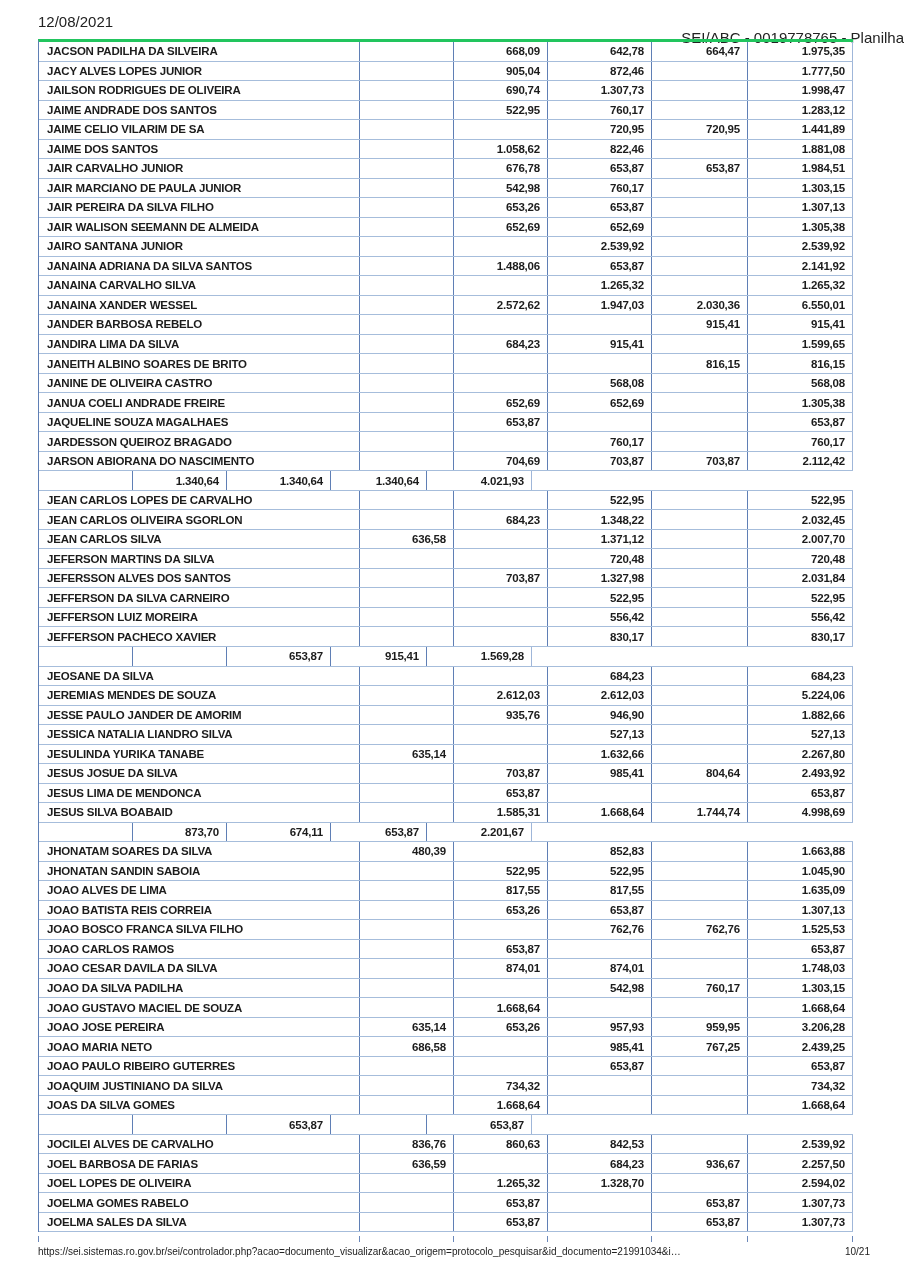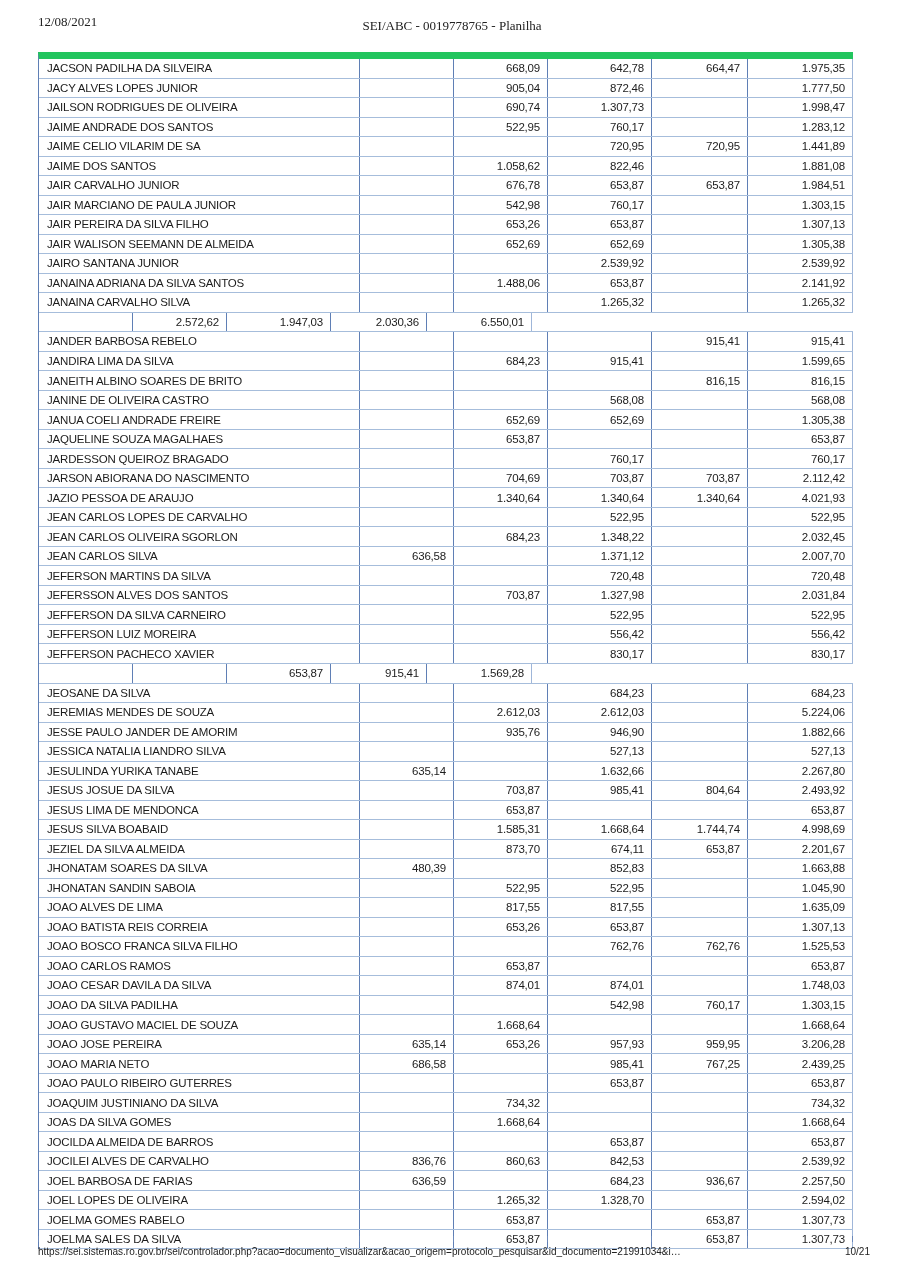--- a/index.html
+++ b/index.html
@@ -6,30 +6,31 @@
   body{
     width:904px;height:1280px;
     background:#ffffff;
     font-family:"Liberation Sans",sans-serif;
     color:#1c1c1c;
     position:relative;
     overflow:hidden;
   }
   .print-header{
     position:absolute;top:14px;left:0;width:904px;height:16px;
-    font-size:13px;line-height:16px;color:#222;font-family:Liberation Serif, serif;
+    font-size:15px;line-height:16px;color:#222;
   }
   .print-date{position:absolute;left:38px;top:0;}
-  .print-title{position:absolute;left:0;top:4px;width:100%;text-align:center;}
+  .print-title{position:absolute;left:0;top:16px;width:100%;text-align:right;}
   .sheet{
-    position:absolute;left:38px;top:52px;width:814px;height:1190px;
+    position:absolute;left:38px;top:39px;width:814px;height:1190px;
     display:flex;flex-direction:column;
     border-left:1px solid #5f7fb5;
-    border-top:7px solid #22c55e;
+    border-top:3px solid #22c55e;
     box-sizing:content-box;
+    font-weight:bold;
   }
   .row{
     flex:1 1 0;display:flex;min-height:0;
     border-bottom:1px solid #a6bddb;
   }
   .cell{
     box-sizing:border-box;
     border-right:1px solid #5f7fb5;
     font-size:11.5px;
     letter-spacing:-0.2px;
@@ -147,20 +148,21 @@
     <div class="cell c4"></div>
     <div class="cell c5">2.141,92</div>
   </div><div class="row">
     <div class="cell c0">JANAINA CARVALHO SILVA</div>
     <div class="cell c1"></div>
     <div class="cell c2"></div>
     <div class="cell c3">1.265,32</div>
     <div class="cell c4"></div>
     <div class="cell c5">1.265,32</div>
   </div><div class="row">
+    <div class="cell c0">JANAINA XANDER WESSEL</div>
     <div class="cell c1"></div>
     <div class="cell c2">2.572,62</div>
     <div class="cell c3">1.947,03</div>
     <div class="cell c4">2.030,36</div>
     <div class="cell c5">6.550,01</div>
   </div><div class="row">
     <div class="cell c0">JANDER BARBOSA REBELO</div>
     <div class="cell c1"></div>
     <div class="cell c2"></div>
     <div class="cell c3"></div>
@@ -209,21 +211,20 @@
     <div class="cell c4"></div>
     <div class="cell c5">760,17</div>
   </div><div class="row">
     <div class="cell c0">JARSON ABIORANA DO NASCIMENTO</div>
     <div class="cell c1"></div>
     <div class="cell c2">704,69</div>
     <div class="cell c3">703,87</div>
     <div class="cell c4">703,87</div>
     <div class="cell c5">2.112,42</div>
   </div><div class="row">
-    <div class="cell c0">JAZIO PESSOA DE ARAUJO</div>
     <div class="cell c1"></div>
     <div class="cell c2">1.340,64</div>
     <div class="cell c3">1.340,64</div>
     <div class="cell c4">1.340,64</div>
     <div class="cell c5">4.021,93</div>
   </div><div class="row">
     <div class="cell c0">JEAN CARLOS LOPES DE CARVALHO</div>
     <div class="cell c1"></div>
     <div class="cell c2"></div>
     <div class="cell c3">522,95</div>
@@ -334,21 +335,20 @@
     <div class="cell c4"></div>
     <div class="cell c5">653,87</div>
   </div><div class="row">
     <div class="cell c0">JESUS SILVA BOABAID</div>
     <div class="cell c1"></div>
     <div class="cell c2">1.585,31</div>
     <div class="cell c3">1.668,64</div>
     <div class="cell c4">1.744,74</div>
     <div class="cell c5">4.998,69</div>
   </div><div class="row">
-    <div class="cell c0">JEZIEL DA SILVA ALMEIDA</div>
     <div class="cell c1"></div>
     <div class="cell c2">873,70</div>
     <div class="cell c3">674,11</div>
     <div class="cell c4">653,87</div>
     <div class="cell c5">2.201,67</div>
   </div><div class="row">
     <div class="cell c0">JHONATAM SOARES DA SILVA</div>
     <div class="cell c1">480,39</div>
     <div class="cell c2"></div>
     <div class="cell c3">852,83</div>
@@ -439,21 +439,20 @@
     <div class="cell c4"></div>
     <div class="cell c5">734,32</div>
   </div><div class="row">
     <div class="cell c0">JOAS DA SILVA GOMES</div>
     <div class="cell c1"></div>
     <div class="cell c2">1.668,64</div>
     <div class="cell c3"></div>
     <div class="cell c4"></div>
     <div class="cell c5">1.668,64</div>
   </div><div class="row">
-    <div class="cell c0">JOCILDA ALMEIDA DE BARROS</div>
     <div class="cell c1"></div>
     <div class="cell c2"></div>
     <div class="cell c3">653,87</div>
     <div class="cell c4"></div>
     <div class="cell c5">653,87</div>
   </div><div class="row">
     <div class="cell c0">JOCILEI ALVES DE CARVALHO</div>
     <div class="cell c1">836,76</div>
     <div class="cell c2">860,63</div>
     <div class="cell c3">842,53</div>

